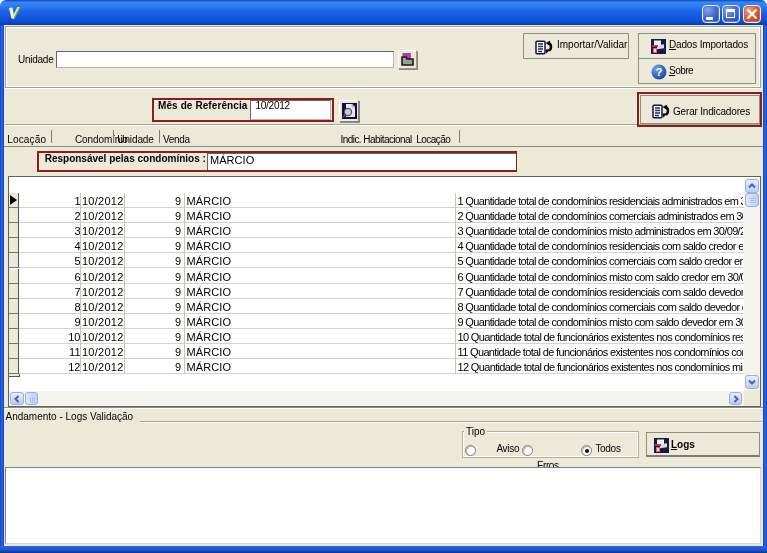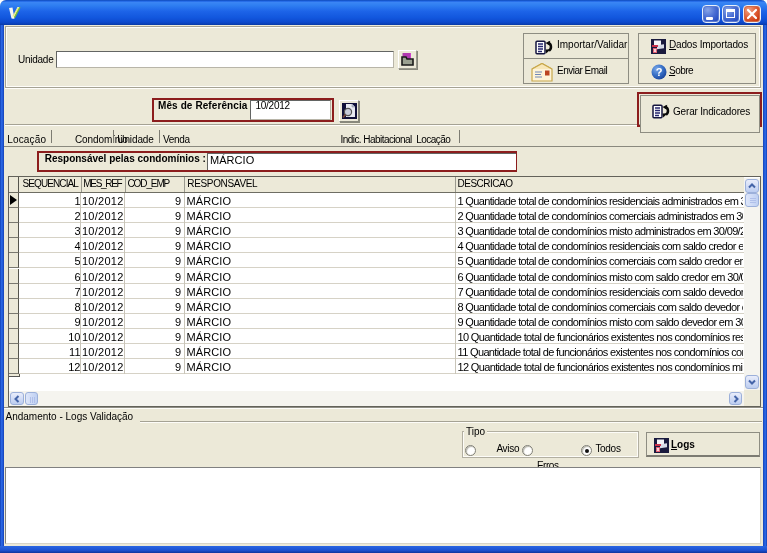--- a/index.html
+++ b/index.html
@@ -135,29 +135,20 @@
   <div class="fbtn" id="btnImp" style="left:523px; top:33px; width:106px; height:26px;">
     <svg style="position:absolute;left:11px;top:6px" width="18" height="16" viewBox="0 0 18 16">
       <rect x="1" y="1.2" width="9" height="12.6" rx="1" fill="#fff" stroke="#15153f" stroke-width="1.5"></rect>
       <path d="M3,4 h5 M3,6.5 h5 M3,9 h5 M3,11.5 h4" stroke="#26266e" stroke-width="1.5"></path>
       <path d="M10.5,3 L15.2,0.8 L14.4,5.6 Z" fill="#0a0a0a"></path>
       <path d="M13,2.8 C16.3,3.8 17.2,8.2 14,10.8" fill="none" stroke="#0a0a0a" stroke-width="2.5"></path>
       <path d="M15.6,9.2 L11.2,13.4 L10.6,9.4 Z" fill="#0a0a0a"></path>
     </svg>
     <div class="txt" style="left:33px; top:5px;">Importar/Validar</div>
   </div>
-  <div class="fbtn" id="btnEnv" style="left:523px; top:58px; width:106px; height:26px;">
-    <svg style="position:absolute;left:7px;top:4px" width="22" height="19" viewBox="0 0 22 19">
-      <path d="M1,6 L11,0.5 L21,6 L21,18 L1,18 Z" fill="#fdf3d8" stroke="#c8a84b" stroke-width="1.2"></path>
-      <path d="M1,6 L11,0.5 L21,6" fill="#f8e7b8" stroke="#c8a84b" stroke-width="1.2"></path>
-      <path d="M4,9 h7 M4,11.5 h6 M4,14 h7" stroke="#7088b8" stroke-width="1.1"></path>
-      <rect x="14" y="7.5" width="4.5" height="5" fill="#bb4422"></rect>
-    </svg>
-    <div class="txt" style="left:33px; top:6px; letter-spacing:-0.5px;">Enviar Email</div>
-  </div>
   <div class="fbtn" id="btnSob" style="left:638px; top:58px; width:118px; height:26px;">
     <svg style="position:absolute;left:12px;top:5px" width="16" height="16" viewBox="0 0 16 16">
       <defs>
           <radialGradient id="gq" cx="0.35" cy="0.3" r="0.8">
         <stop offset="0" stop-color="#7aa8e8"></stop>
             <stop offset="0.5" stop-color="#3a72c8"></stop>
             <stop offset="1" stop-color="#153f96"></stop>
       </radialGradient>
         </defs>
       <circle cx="8" cy="8" r="7.5" fill="url(#gq)"></circle>
@@ -175,21 +166,21 @@
   <div class="fbtn" style="left:339px; top:100px; width:20px; height:22px; border-color:#fff #88887c #88887c #fff; box-shadow:1px 1px 0 #88887c;">
     <svg style="position:absolute;left:2px;top:2px" width="15" height="16" viewBox="0 0 15 16">
       <rect x="0" y="0" width="15" height="16" fill="#10103a"></rect>
       <path d="M4,1 h6 l3,3 v10 h-9 z" fill="#e8eaf2"></path>
       <path d="M10,1 l0,3 l3,0" fill="#bbc4dd" stroke="#888" stroke-width="0.5"></path>
       <circle cx="6" cy="9" r="3.6" fill="#c8ccda" stroke="#555" stroke-width="1.2"></circle>
       <path d="M3.5,11.5 L1,14.5" stroke="#7a4a3a" stroke-width="1.8"></path>
     </svg>
   </div>
   <div class="redbox" style="left:637px; top:92px; width:125px; height:35px;"></div>
-  <div class="fbtn" id="btnGer" style="left:640px; top:95px; width:120px; height:38px;">
+  <div class="fbtn" id="btnGer" style="left:640px; top:95px; width:120px; height:29px;">
     <svg style="position:absolute;left:11px;top:8px" width="18" height="16" viewBox="0 0 18 16">
       <rect x="1" y="1.2" width="9" height="12.6" rx="1" fill="#fff" stroke="#15153f" stroke-width="1.5"></rect>
       <path d="M3,4 h5 M3,6.5 h5 M3,9 h5 M3,11.5 h4" stroke="#26266e" stroke-width="1.5"></path>
       <path d="M10.5,3 L15.2,0.8 L14.4,5.6 Z" fill="#0a0a0a"></path>
       <path d="M13,2.8 C16.3,3.8 17.2,8.2 14,10.8" fill="none" stroke="#0a0a0a" stroke-width="2.5"></path>
       <path d="M15.6,9.2 L11.2,13.4 L10.6,9.4 Z" fill="#0a0a0a"></path>
     </svg>
     <div class="txt" style="left:32px; top:10px; letter-spacing:-0.18px;">Gerar Indicadores</div>
   </div>
 
@@ -206,32 +197,20 @@
     <div class="tabsep" style="left:455px;"></div>
   </div>
 
   <div class="redbox" style="left:37px; top:151px; width:480px; height:21px;"></div>
   <div class="abs" style="left:44.7px; top:152.8px; font-weight:bold;" id="resplabel">Responsável pelas condomínios :</div>
   <div class="edit" style="left:207px; top:153px; width:309px; height:17px; border-right:none; border-bottom:none;">
       <span style="left:2px; top:-0.5px; font-size:11px; letter-spacing:0.05px;">MÁRCIO</span>
     </div>
 
   <div id="grid">
-    <div id="ghead">
-      <div class="hcell" style="left:0px; width:10px; height:15px; border-right:1px solid #55544c; top:0;"></div>
-      <div class="hcell" style="left:13.5px; letter-spacing:-0.9px;">SEQUENCIAL</div>
-      <div class="hsep" style="left:71.5px;"></div>
-      <div class="hcell" style="left:74.3px; letter-spacing:-1.31px;">MES_REF</div>
-      <div class="hsep" style="left:115.5px;"></div>
-      <div class="hcell" style="left:118.5px; letter-spacing:-1.11px;">COD_EMP</div>
-      <div class="hsep" style="left:175px;"></div>
-      <div class="hcell" style="left:178.3px; letter-spacing:-0.34px;">RESPONSAVEL</div>
-      <div class="hsep" style="left:446px;"></div>
-      <div class="hcell" style="left:448.5px; letter-spacing:-0.5px;">DESCRICAO</div>
-    </div>
 <div class="grow" style="top:16.0px">
         <div class="ind">
           <div class="tri"></div>
         </div>
         <div class="c cseq">1</div>
         <div class="c cmes">10/2012</div>
         <div class="c cemp">9</div>
         <div class="c cres">MÁRCIO</div>
         <div class="c cdes">1 Quantidade total de condomínios residenciais administrados em 30/09/2012</div>
       </div>

